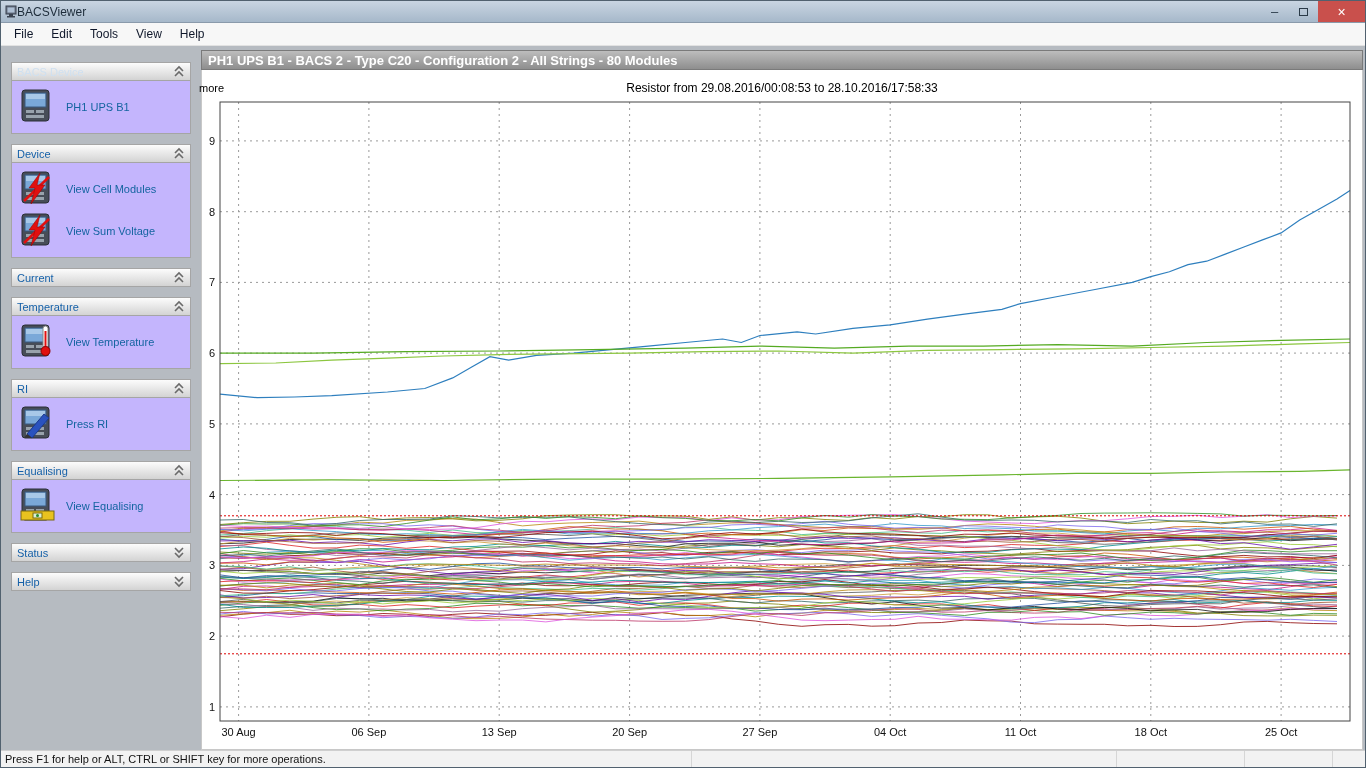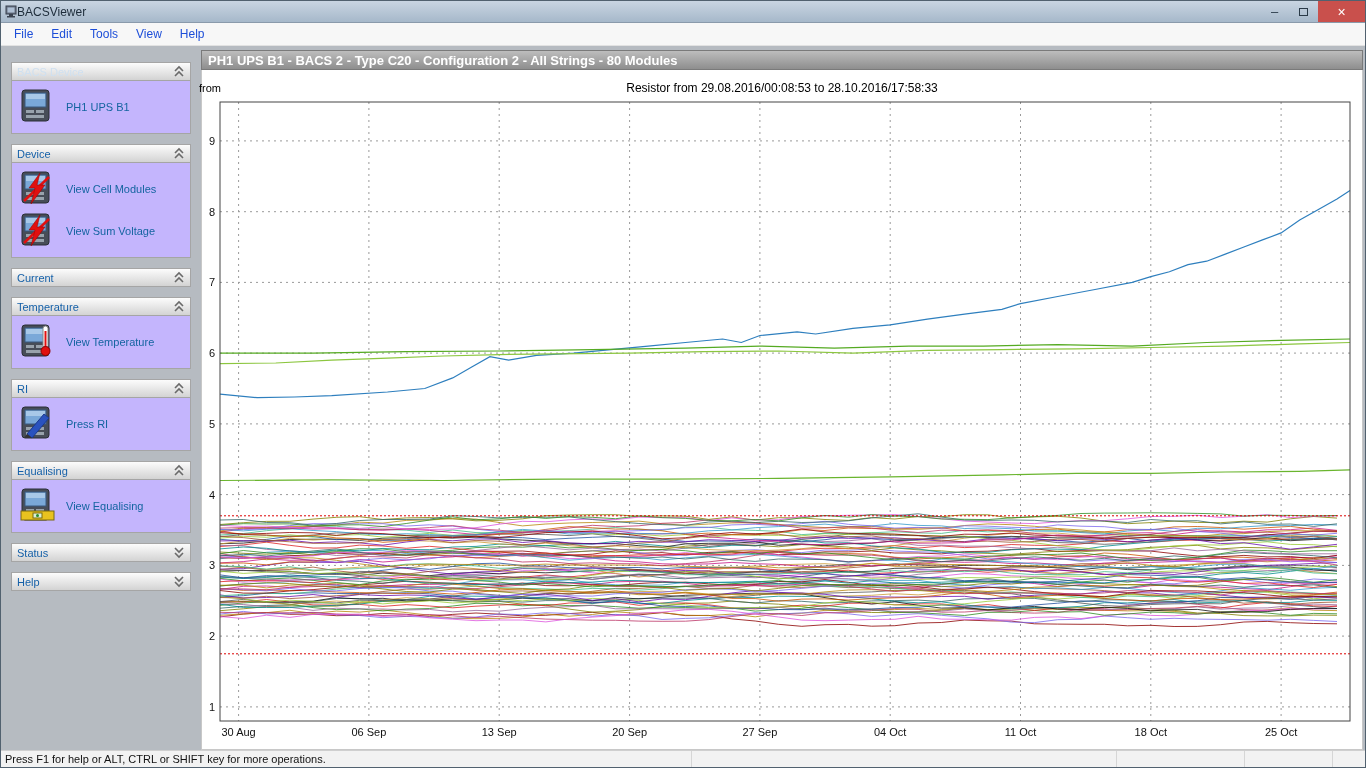--- a/index.html
+++ b/index.html
@@ -14,21 +14,21 @@
   .app-icon { margin-left:4px; display:flex; }
   .win-title { position:absolute; left:0; right:0; text-align:left; font-size:12px; color:#1d2c3a;padding-left:16px; }
   .winbtns { margin-left:auto; display:flex; height:100%; z-index:2; }
   .wbtn { width:29px; height:100%; display:flex; align-items:center; justify-content:center;
     font-size:13px; color:#2a3a48; cursor:pointer; }
   .wbtn .maxbox { width:9px; height:8px; border:1px solid #2a3a48; display:inline-block; }
   .wbtn.close { width:47px; background:#c9504c; color:#fff; font-size:14px; }
 
   
   .menubar { height:23px; flex:0 0 23px; background:#f7f7f7; border-bottom:1px solid #e2e2e2;
-    display:flex; align-items:center; font-size:12px; color:#1d4ed8; padding-left:4px; }
+    display:flex; align-items:center; font-size:12px; color:#0f172a; padding-left:4px; }
   .menu-item { padding:3px 9px; cursor:pointer; }
 
   
   .content { flex:1; display:flex; background:#b6bbc1; overflow:hidden; min-height:0; }
 
   
   .sidebar { width:196px; flex:0 0 196px; padding:16px 6px 0 10px; overflow:hidden; }
   .section { margin-bottom:10px; }
   .sec-header { height:19px; background:linear-gradient(#fcfcfc,#d3d3d3); border:1px solid #a5a5a5;
     display:flex; align-items:center; padding:0 5px; cursor:pointer; }
@@ -278,21 +278,21 @@
                 <polyline points="2,7 6,11 10,7"></polyline>
               </svg>
             </span>
           </div>
         </div>
       </div>
     <div class="main">
       <div class="main-header">PH1 UPS B1 - BACS 2 - Type C20 - Configuration 2 - All Strings - 80 Modules</div>
       <div class="chart-wrap">
         <div class="chart-title-row">
-          <span class="ylab">from</span>
+          <span class="ylab">more</span>
           <span class="chart-title">Resistor from 29.08.2016/00:08:53 to 28.10.2016/17:58:33</span>
         </div>
         <div id="plot">
             <svg width="1160" height="651" xmlns="http://www.w3.org/2000/svg">
               <line x1="18" y1="608.9" x2="1148" y2="608.9" stroke="#9a9a9a" stroke-width="1" stroke-dasharray="2,4"></line>
               <text x="13" y="612.9" font-size="11" fill="#111" text-anchor="end">1</text>
               <line x1="18" y1="538.1" x2="1148" y2="538.1" stroke="#9a9a9a" stroke-width="1" stroke-dasharray="2,4"></line>
               <text x="13" y="542.1" font-size="11" fill="#111" text-anchor="end">2</text>
               <line x1="18" y1="467.4" x2="1148" y2="467.4" stroke="#9a9a9a" stroke-width="1" stroke-dasharray="2,4"></line>
               <text x="13" y="471.4" font-size="11" fill="#111" text-anchor="end">3</text>

